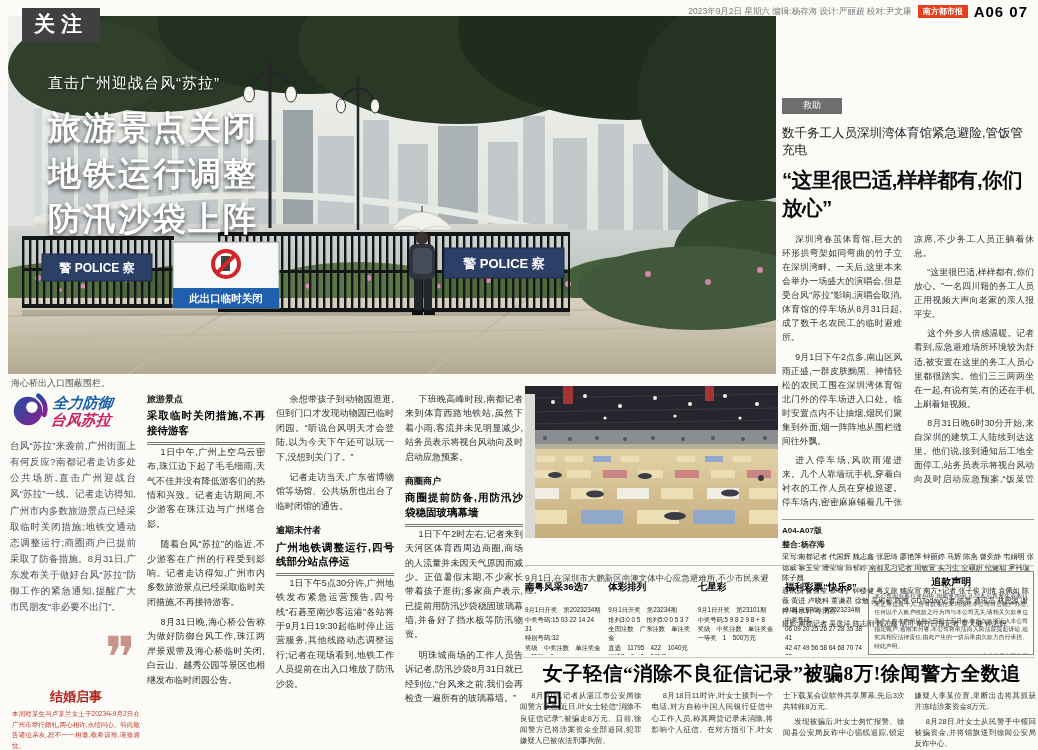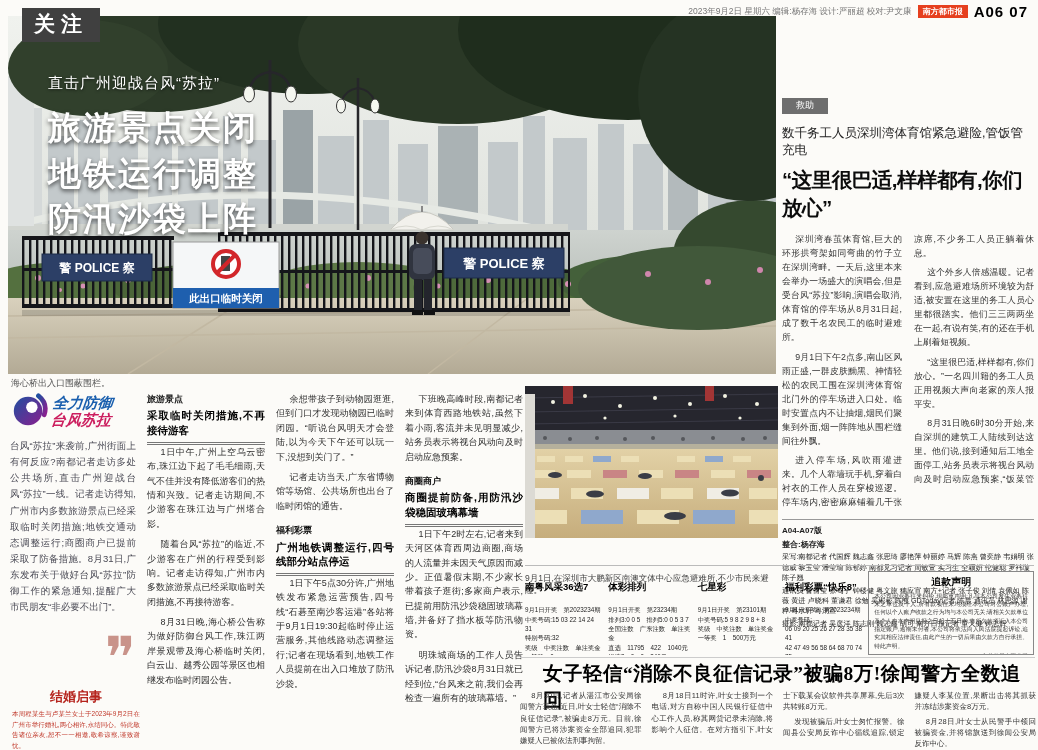--- a/index.html
+++ b/index.html
@@ -32,21 +32,21 @@
   .quote-mark{font-size:58px;color:#c9938a;text-align:right;line-height:1;margin-top:14px;
               font-family:"Liberation Serif",serif;}
   .col{width:118px;flex:none;font-size:9px;line-height:1.6;color:#2e2e2e;text-align:justify;}
   .col p{margin:0 0 6px;text-indent:1.5em;}
   .sec-head{border-bottom:3px double #777;padding-bottom:4px;}
   .sec-head.mid{margin-top:10px;}
   .sec-eyebrow{font-size:9px;font-weight:bold;color:#111;margin-bottom:2px;}
   .sec-title{font-size:10.5px;font-weight:bold;color:#000;line-height:1.4;}
   
   .story-rescue{position:absolute;left:782px;top:94px;width:252px;}
-  .tag-rescue{display:inline-block;background:#6e6e6e;color:#fff;font-size:9px;padding:1px 14px 2px;}
+  .tag-rescue{display:inline-block;background:#6e6e6e;color:#fff;font-size:9px;padding:1px 21px 2px;}
   .rescue-kicker{font-size:12.5px;color:#222;margin-top:11px;}
   .rescue-hl{font-size:20.5px;font-weight:bold;color:#0b0b0b;margin-top:7px;letter-spacing:-0.5px;}
   .rescue-body{margin-top:10px;height:280px;overflow:hidden;column-count:2;column-gap:12px;
                font-size:8.8px;line-height:1.6;text-align:justify;color:#333;}
   .rescue-body p{margin:0 0 5px;text-indent:1.5em;}
   .credits{border-top:1px solid #999;margin-top:7px;padding-top:5px;font-size:7.2px;
            line-height:1.45;color:#222;}
   .credits .c-bold{font-weight:bold;font-size:8px;}
   .credits p{margin:0 0 2px;}
   
@@ -283,21 +283,21 @@
       </div>
       <p>1日中午,广州上空乌云密布,珠江边下起了毛毛细雨,天气不佳并没有降低游客们的热情和兴致。记者走访期间,不少游客在珠江边与广州塔合影。</p>
       <p>随着台风“苏拉”的临近,不少游客在广州的行程受到影响。记者走访得知,广州市内多数旅游景点已经采取临时关闭措施,不再接待游客。</p>
       <p>8月31日晚,海心桥公告称为做好防御台风工作,珠江两岸景观带及海心桥临时关闭,白云山、越秀公园等景区也相继发布临时闭园公告。</p>
     </div>
 
     <div class="col">
       <p>余想带孩子到动物园逛逛,但到门口才发现动物园已临时闭园。“听说台风明天才会登陆,以为今天下午还可以玩一下,没想到关门了。”</p>
       <p>记者走访当天,广东省博物馆等场馆、公共场所也出台了临时闭馆的通告。</p>
       <div class="sec-head mid">
-        <div class="sec-eyebrow">福利彩票</div>
+        <div class="sec-eyebrow">逾期未付者</div>
         <div class="sec-title">广州地铁调整运行,四号线部分站点停运</div>
       </div>
       <p>1日下午5点30分许,广州地铁发布紧急运营预告,四号线“石碁至南沙客运港”各站将于9月1日19:30起临时停止运营服务,其他线路动态调整运行;记者在现场看到,地铁工作人员提前在出入口堆放了防汛沙袋。</p>
     </div>
 
     <div class="col">
       <p>下班晚高峰时段,南都记者来到体育西路地铁站,虽然下着小雨,客流并未见明显减少,站务员表示将视台风动向及时启动应急预案。</p>
       <div class="sec-head mid">
         <div class="sec-eyebrow">商圈商户</div>
         <div class="sec-title">商圈提前防备,用防汛沙袋稳固玻璃幕墙</div>
@@ -308,22 +308,22 @@
   </div>
 
   <div class="story-rescue">
     <span class="tag-rescue">救助</span>
     <div class="rescue-kicker">数千务工人员深圳湾体育馆紧急避险,管饭管充电</div>
     <div class="rescue-hl">“这里很巴适,样样都有,你们放心”</div>
     <div class="rescue-body">
       <p>深圳湾春茧体育馆,巨大的环形拱弯架如同弯曲的竹子立在深圳湾畔。一天后,这里本来会举办一场盛大的演唱会,但是受台风“苏拉”影响,演唱会取消,体育馆的停车场从8月31日起,成了数千名农民工的临时避难所。</p>
       <p>9月1日下午2点多,南山区风雨正盛,一群皮肤黝黑、神情轻松的农民工围在深圳湾体育馆北门外的停车场进入口处。临时安置点内不让抽烟,烟民们聚集到外面,烟一阵阵地从围栏缝间往外飘。</p>
       <p>进入停车场,风吹雨灌进来。几个人靠墙玩手机,穿着白衬衣的工作人员在穿梭巡逻。停车场内,密密麻麻铺着几千张凉席,不少务工人员正躺着休息。</p>
+      <p>“这里很巴适,样样都有,你们放心。”一名四川籍的务工人员正用视频大声向老家的亲人报平安。</p>
       <p>这个外乡人倍感温暖。记者看到,应急避难场所环境较为舒适,被安置在这里的务工人员心里都很踏实。他们三三两两坐在一起,有说有笑,有的还在手机上刷着短视频。</p>
-      <p>“这里很巴适,样样都有,你们放心。”一名四川籍的务工人员正用视频大声向老家的亲人报平安。</p>
       <p>8月31日晚6时30分开始,来自深圳的建筑工人陆续到达这里。他们说,接到通知后工地全面停工,站务员表示将视台风动向及时启动应急预案,“饭菜管够,充电随便充,我们都很满意。”</p>
 
     </div>
     <div class="credits">
       <p class="c-bold">A04-A07版</p>
       <p class="c-bold">整合:杨存海</p>
       <p>采写:南都记者 代国辉 魏志鑫 张思琦 廖艳萍 钟丽婷 马辉 陈燕 曾奕静 韦娟明 张德威 黎玉莹 潘莹瑜 陈郁婷 南都见习记者 周敏萱 实习生 全颖妍 伦健聪 罗袆璇 陈子翘</p>
       <p>通讯员 曾倩莹 张鸣子 钟楼健 粤文旅 穗应宣 南方+记者 张子俊 刘倩 袁佩如 陈薇 黄进 卢晓科 董谦君 徐勉 吴彬彬 陈熊 GDToday记者 陈晨 通讯员 林思源 谢粹 粤水轩 粤消宣</p>
       <p>摄影:南都记者 吴彦洋 陈志刚 魏志鑫 胡可 南方日报记者 董天健 钟志辉</p>
     </div>

